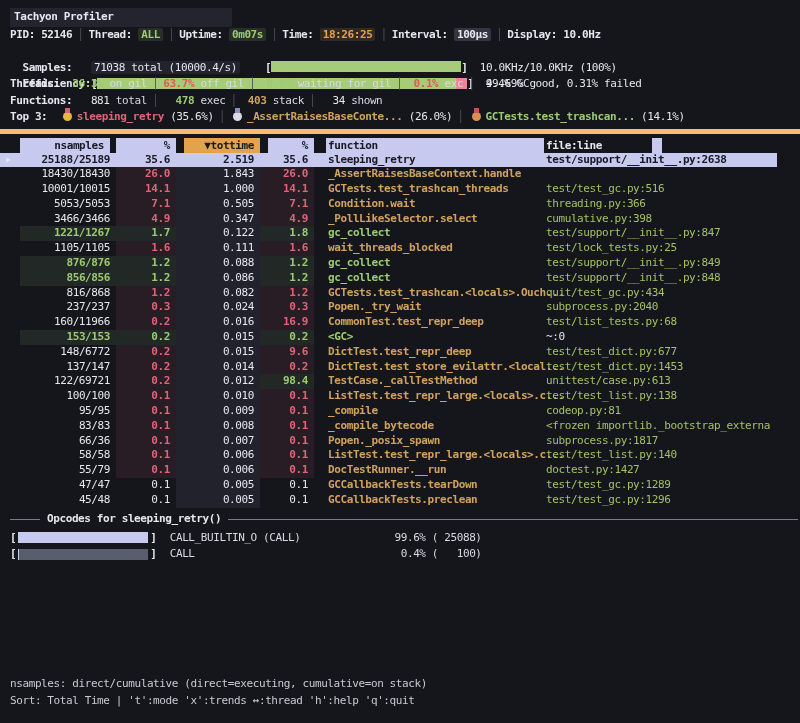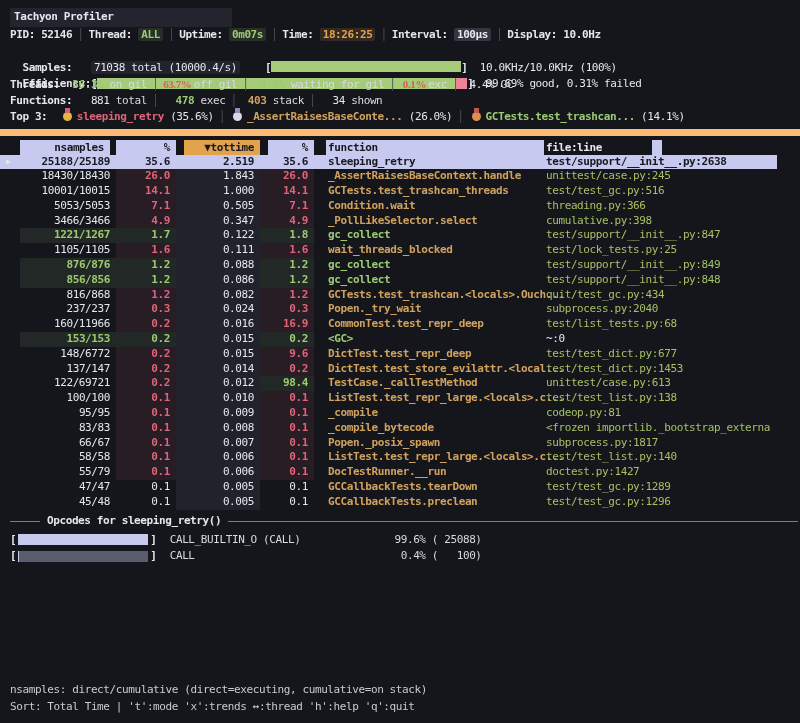--- a/index.html
+++ b/index.html
@@ -12,21 +12,21 @@
   html,body{width:800px;height:723px;overflow:hidden;}
   body{
     background:var(--bg); color:var(--fg);
     font-family:"DejaVu Sans Mono","Liberation Mono",monospace;
     font-size:11px; letter-spacing:-0.4px; line-height:16.5px;
     display:flex; flex-direction:column;
   }
   .b{font-weight:700;}
   .c-white{color:var(--white);} .c-green{color:var(--green);font-weight:700;}
   .c-amber{color:var(--amber);font-weight:700;} .c-orange{color:var(--orange);font-weight:700;}
-  .c-pink{color:var(--pink);font-weight:700;} .c-red{color:var(--red);font-weight:700;font-family:Liberation Serif, serif;}
+  .c-pink{color:var(--pink);font-weight:700;} .c-red{color:var(--red);font-weight:700;}
   .c-file{color:var(--filegreen);} .c-dim{color:var(--fg);}
   .sep{color:var(--sep);padding:0 5px;}
   .pre{white-space:pre;}
 
   
   .titlebar{margin:8px 0 0 10px;}
   .title-chip{display:inline-block;background:var(--bg2);color:var(--white);
     font-weight:700;padding:1px 8px 1px 4px;min-width:222px;}
   .statline{margin-left:10px;height:16.5px;white-space:pre;}
   .lbl{color:var(--white);font-weight:700;}
@@ -40,21 +40,21 @@
   .bar i{display:inline-block;height:100%;}
   .bracket{color:var(--white);font-weight:700;}
 
   .medal{position:relative;display:inline-block;width:9px;height:9px;border-radius:50%;margin:0 5px 0 3px;vertical-align:-1px;}
   .medal::before{content:"";position:absolute;left:2px;top:-4px;width:5px;height:5px;}
   .medal.gold{background:#e7b63c;} .medal.gold::before{background:#d6607a;}
   .medal.silver{background:#d8dbe6;} .medal.silver::before{background:#8a93b5;}
   .medal.bronze{background:#dc8f55;} .medal.bronze::before{background:#c2574f;}
 
   
-  .table-wrap{margin-top:3px;border-top:7px solid #fdba74;padding-top:4px;}
+  .table-wrap{margin-top:3px;border-top:5px solid #fdba74;padding-top:4px;}
   .trow{display:grid;grid-template-columns:20px 96px 60px 84px 54px 12px minmax(0,1fr) 256px;
     height:14.8px;line-height:14.8px;align-items:center;white-space:pre;}
   .trow>div{overflow:hidden;}
   .cell-r{text-align:right;padding-right:6px;}
   .cell-l{padding-left:2px;}
   .thead{height:15px;line-height:15px;color:var(--dark);font-weight:700;}
   .thead .hcell{background:var(--lav);height:100%;}
   .thead .h-tottime{background:var(--orange);margin-left:8px;}
   .thead .h-pct2{margin-left:8px;}
   .thead .h-ns{margin-right:6px;}
@@ -73,21 +73,21 @@
   
   .op-sep{display:flex;align-items:center;margin:4px 0 2px 0;height:16px;text-align:center;}
   .op-sep .l1{width:30px;height:1px;background:#7a7c88;margin-left:10px;}
   .op-sep .t{color:var(--white);font-weight:700;padding:0 7px;}
   .op-sep .l2{flex:1;height:1px;background:#7a7c88;margin-right:2px;}
   .oprow{margin-left:10px;height:16.5px;white-space:pre;display:flex;align-items:center;}
   .oprow .opbar{width:130px;margin:0 2px;}
   .opname{color:var(--fg);width:238px;display:inline-block;padding-left:7px;}
   .oppct{color:var(--fg);}
 
-  .footer{margin-top:auto;padding:0 0 8px 10px;color:#c9cad2;}
+  .footer{margin-top:auto;padding:0 0 14px 10px;color:#c9cad2;}
   .footer div{height:16.5px;white-space:pre;}
 </style>
 </head>
 <body>
 
 <div class="titlebar">
   <span class="title-chip">Tachyon Profiler</span>
 </div>
 
 <div class="statline" id="pid-line"><span class="lbl">PID: </span><span class="c-white b">52146</span><span class="sep">│</span><span class="lbl">Thread: </span><span class="c-green b badge badge-green">ALL</span><span class="sep">│</span><span class="lbl">Uptime: </span><span class="c-green b badge badge-green">0m07s</span><span class="sep">│</span><span class="lbl">Time: </span><span class="c-orange b badge badge-orange">18:26:25</span><span class="sep">│</span><span class="lbl">Interval: </span><span class="c-white b badge badge-gray">100µs</span><span class="sep">│</span><span class="lbl">Display: </span><span class="c-white b">10.0Hz</span></div>
@@ -110,39 +110,39 @@
     <div class="hcell h-ns cell-r">nsamples</div>
     <div class="hcell cell-r">%</div>
     <div class="hcell h-tottime cell-r">▼tottime</div>
     <div class="hcell h-pct2 cell-r">%</div>
     <div></div>
     <div class="hcell cell-l">function</div>
     <div class="h-file cell-l"><span>file:line</span><span class="sliver"></span></div>
   </div>
   <div id="table-body">
       <div class="trow selected"><span class="marker">▶</span><span class="cell-r c-white">25188/25189</span><span class="cell-r c-white">35.6</span><span class="cell-r t-tot c-white">2.519</span><span class="cell-r c-white">35.6</span><span></span><span class="cell-l c-amber">sleeping_retry</span><span class="cell-l c-file">test/support/__init__.py:2638</span></div>
-      <div class="trow"><span class="marker"></span><span class="cell-r c-white">18430/18430</span><span class="cell-r c-pink tint-pink">26.0</span><span class="cell-r t-tot c-white">1.843</span><span class="cell-r c-pink tint-pink">26.0</span><span></span><span class="cell-l c-amber">_AssertRaisesBaseContext.handle</span><span class="cell-l c-file">unittest/case.py:245</span></div>
+      <div class="trow"><span class="marker"></span><span class="cell-r c-white">18430/18430</span><span class="cell-r c-pink tint-pink">26.0</span><span class="cell-r t-tot c-white">1.843</span><span class="cell-r c-pink tint-pink">26.0</span><span></span><span class="cell-l c-amber">_AssertRaisesBaseContext.handle</span></div>
       <div class="trow"><span class="marker"></span><span class="cell-r c-white">10001/10015</span><span class="cell-r c-pink tint-pink">14.1</span><span class="cell-r t-tot c-white">1.000</span><span class="cell-r c-pink tint-pink">14.1</span><span></span><span class="cell-l c-amber">GCTests.test_trashcan_threads</span><span class="cell-l c-file">test/test_gc.py:516</span></div>
       <div class="trow"><span class="marker"></span><span class="cell-r c-white">5053/5053</span><span class="cell-r c-pink tint-pink">7.1</span><span class="cell-r t-tot c-white">0.505</span><span class="cell-r c-pink tint-pink">7.1</span><span></span><span class="cell-l c-amber">Condition.wait</span><span class="cell-l c-file">threading.py:366</span></div>
       <div class="trow"><span class="marker"></span><span class="cell-r c-white">3466/3466</span><span class="cell-r c-pink tint-pink">4.9</span><span class="cell-r t-tot c-white">0.347</span><span class="cell-r c-pink tint-pink">4.9</span><span></span><span class="cell-l c-amber">_PollLikeSelector.select</span><span class="cell-l c-file">cumulative.py:398</span></div>
       <div class="trow"><span class="marker"></span><span class="cell-r c-green tint-green">1221/1267</span><span class="cell-r c-green tint-green">1.7</span><span class="cell-r t-tot c-white">0.122</span><span class="cell-r c-green tint-green">1.8</span><span></span><span class="cell-l c-green">gc_collect</span><span class="cell-l c-file">test/support/__init__.py:847</span></div>
       <div class="trow"><span class="marker"></span><span class="cell-r c-white">1105/1105</span><span class="cell-r c-pink tint-pink">1.6</span><span class="cell-r t-tot c-white">0.111</span><span class="cell-r c-pink tint-pink">1.6</span><span></span><span class="cell-l c-amber">wait_threads_blocked</span><span class="cell-l c-file">test/lock_tests.py:25</span></div>
       <div class="trow"><span class="marker"></span><span class="cell-r c-green tint-green">876/876</span><span class="cell-r c-green tint-green">1.2</span><span class="cell-r t-tot c-white">0.088</span><span class="cell-r c-green tint-green">1.2</span><span></span><span class="cell-l c-green">gc_collect</span><span class="cell-l c-file">test/support/__init__.py:849</span></div>
       <div class="trow"><span class="marker"></span><span class="cell-r c-green tint-green">856/856</span><span class="cell-r c-green tint-green">1.2</span><span class="cell-r t-tot c-white">0.086</span><span class="cell-r c-green tint-green">1.2</span><span></span><span class="cell-l c-green">gc_collect</span><span class="cell-l c-file">test/support/__init__.py:848</span></div>
       <div class="trow"><span class="marker"></span><span class="cell-r c-white">816/868</span><span class="cell-r c-pink tint-pink">1.2</span><span class="cell-r t-tot c-white">0.082</span><span class="cell-r c-pink tint-pink">1.2</span><span></span><span class="cell-l c-amber">GCTests.test_trashcan.&lt;locals&gt;.Ouch...</span><span class="cell-l c-file">quit/test_gc.py:434</span></div>
       <div class="trow"><span class="marker"></span><span class="cell-r c-white">237/237</span><span class="cell-r c-pink tint-pink">0.3</span><span class="cell-r t-tot c-white">0.024</span><span class="cell-r c-pink tint-pink">0.3</span><span></span><span class="cell-l c-amber">Popen._try_wait</span><span class="cell-l c-file">subprocess.py:2040</span></div>
       <div class="trow"><span class="marker"></span><span class="cell-r c-white">160/11966</span><span class="cell-r c-pink tint-pink">0.2</span><span class="cell-r t-tot c-white">0.016</span><span class="cell-r c-pink tint-pink">16.9</span><span></span><span class="cell-l c-amber">CommonTest.test_repr_deep</span><span class="cell-l c-file">test/list_tests.py:68</span></div>
       <div class="trow"><span class="marker"></span><span class="cell-r c-green tint-green">153/153</span><span class="cell-r c-green tint-green">0.2</span><span class="cell-r t-tot c-white">0.015</span><span class="cell-r c-green tint-green">0.2</span><span></span><span class="cell-l c-green">&lt;GC&gt;</span><span class="cell-l c-white">~:0</span></div>
       <div class="trow"><span class="marker"></span><span class="cell-r c-white">148/6772</span><span class="cell-r c-pink tint-pink">0.2</span><span class="cell-r t-tot c-white">0.015</span><span class="cell-r c-pink tint-pink">9.6</span><span></span><span class="cell-l c-amber">DictTest.test_repr_deep</span><span class="cell-l c-file">test/test_dict.py:677</span></div>
       <div class="trow"><span class="marker"></span><span class="cell-r c-white">137/147</span><span class="cell-r c-pink tint-pink">0.2</span><span class="cell-r t-tot c-white">0.014</span><span class="cell-r c-pink tint-pink">0.2</span><span></span><span class="cell-l c-amber">DictTest.test_store_evilattr.&lt;local...</span><span class="cell-l c-file">test/test_dict.py:1453</span></div>
       <div class="trow"><span class="marker"></span><span class="cell-r c-white">122/69721</span><span class="cell-r c-pink tint-pink">0.2</span><span class="cell-r t-tot c-white">0.012</span><span class="cell-r c-green tint-green">98.4</span><span></span><span class="cell-l c-amber">TestCase._callTestMethod</span><span class="cell-l c-file">unittest/case.py:613</span></div>
       <div class="trow"><span class="marker"></span><span class="cell-r c-white">100/100</span><span class="cell-r c-pink tint-pink">0.1</span><span class="cell-r t-tot c-white">0.010</span><span class="cell-r c-pink tint-pink">0.1</span><span></span><span class="cell-l c-amber">ListTest.test_repr_large.&lt;locals&gt;.c...</span><span class="cell-l c-file">test/test_list.py:138</span></div>
       <div class="trow"><span class="marker"></span><span class="cell-r c-white">95/95</span><span class="cell-r c-pink tint-pink">0.1</span><span class="cell-r t-tot c-white">0.009</span><span class="cell-r c-pink tint-pink">0.1</span><span></span><span class="cell-l c-amber">_compile</span><span class="cell-l c-file">codeop.py:81</span></div>
       <div class="trow"><span class="marker"></span><span class="cell-r c-white">83/83</span><span class="cell-r c-pink tint-pink">0.1</span><span class="cell-r t-tot c-white">0.008</span><span class="cell-r c-pink tint-pink">0.1</span><span></span><span class="cell-l c-amber">_compile_bytecode</span><span class="cell-l c-file">&lt;frozen importlib._bootstrap_externa</span></div>
-      <div class="trow"><span class="marker"></span><span class="cell-r c-white">66/67</span><span class="cell-r c-pink tint-pink">0.1</span><span class="cell-r t-tot c-white">0.007</span><span class="cell-r c-pink tint-pink">0.1</span><span></span><span class="cell-l c-amber">Popen._posix_spawn</span><span class="cell-l c-file">subprocess.py:1817</span></div>
+      <div class="trow"><span class="marker"></span><span class="cell-r c-white">66/36</span><span class="cell-r c-pink tint-pink">0.1</span><span class="cell-r t-tot c-white">0.007</span><span class="cell-r c-pink tint-pink">0.1</span><span></span><span class="cell-l c-amber">Popen._posix_spawn</span><span class="cell-l c-file">subprocess.py:1817</span></div>
       <div class="trow"><span class="marker"></span><span class="cell-r c-white">58/58</span><span class="cell-r c-pink tint-pink">0.1</span><span class="cell-r t-tot c-white">0.006</span><span class="cell-r c-pink tint-pink">0.1</span><span></span><span class="cell-l c-amber">ListTest.test_repr_large.&lt;locals&gt;.c...</span><span class="cell-l c-file">test/test_list.py:140</span></div>
       <div class="trow"><span class="marker"></span><span class="cell-r c-white">55/79</span><span class="cell-r c-pink tint-pink">0.1</span><span class="cell-r t-tot c-white">0.006</span><span class="cell-r c-pink tint-pink">0.1</span><span></span><span class="cell-l c-amber">DocTestRunner.__run</span><span class="cell-l c-file">doctest.py:1427</span></div>
       <div class="trow"><span class="marker"></span><span class="cell-r c-white">47/47</span><span class="cell-r c-white">0.1</span><span class="cell-r t-tot c-white">0.005</span><span class="cell-r c-white">0.1</span><span></span><span class="cell-l c-amber">GCCallbackTests.tearDown</span><span class="cell-l c-file">test/test_gc.py:1289</span></div>
       <div class="trow"><span class="marker"></span><span class="cell-r c-white">45/48</span><span class="cell-r c-white">0.1</span><span class="cell-r t-tot c-white">0.005</span><span class="cell-r c-white">0.1</span><span></span><span class="cell-l c-amber">GCCallbackTests.preclean</span><span class="cell-l c-file">test/test_gc.py:1296</span></div>
     </div>
 </div>
 
 <div class="op-sep">
   <span class="l1"></span>
   <span class="t">Opcodes for sleeping_retry()</span>

